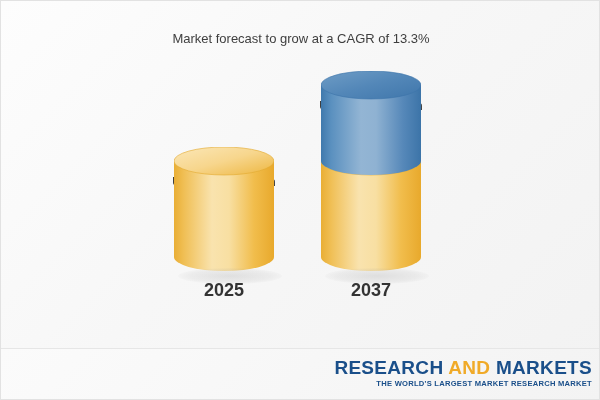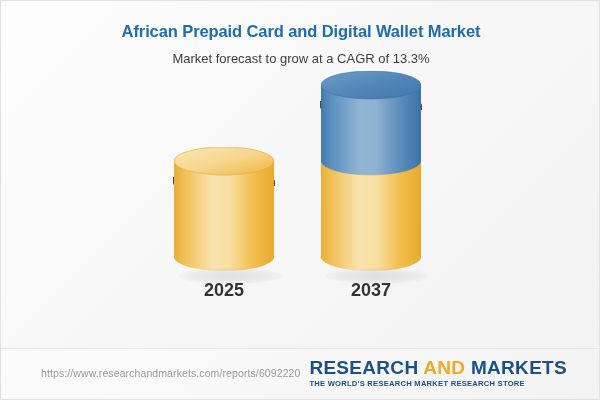--- a/index.html
+++ b/index.html
@@ -120,22 +120,23 @@
   .footer-url {
     position: absolute;
     left: 40px;
     top: 18px;
     font-size: 10.5px;
     color: #9a9a9a;
     letter-spacing: 0.1px;
   }
   .logo {
     position: absolute;
-    right: 34px;
+    right: 9px;
     top: 9px;
+    text-align: right;
   }
   .logo-line {
     font-size: 19px;
     font-weight: bold;
     letter-spacing: 0.3px;
     color: #1a4f8a;
     line-height: 1;
     white-space: nowrap;
   }
   .logo-and { color: #f0aa28; }
@@ -148,21 +149,20 @@
     line-height: 1;
     white-space: nowrap;
   }
 </style>
 </head>
 <body>
 
 <div class="infographic">
 
   <div class="header">
-    <div class="chart-title">African Prepaid Card and Digital Wallet Market</div>
     <div class="chart-subtitle">Market forecast to grow at a CAGR of 13.3%</div>
   </div>
 
   <div class="plot">
 
     <div class="bar-group g2025">
 
       <div class="value-label">USD 36.1 Billion</div>
 
       <div class="cylinder">
@@ -236,21 +236,20 @@
           <ellipse cx="50" cy="14" rx="50" ry="14" fill="url(#bTop)" stroke="#3d74a9" stroke-width="0.6"></ellipse>
         </svg>
       </div>
 
       <div class="year-label">2037</div>
     </div>
 
   </div>
 
   <div class="footer">
-    <div class="footer-url">https://www.researchandmarkets.com/reports/6092220</div>
 
     <div class="logo">
       <div class="logo-line"><span>RESEARCH</span><span class="logo-and"> </span><span class="logo-and">AND</span><span> </span><span>MARKETS</span></div>
-      <div class="logo-tagline">THE WORLD'S RESEARCH MARKET RESEARCH STORE</div>
+      <div class="logo-tagline">THE WORLD'S LARGEST MARKET RESEARCH MARKET</div>
     </div>
   </div>
 
 </div>
 
 </body></html>

